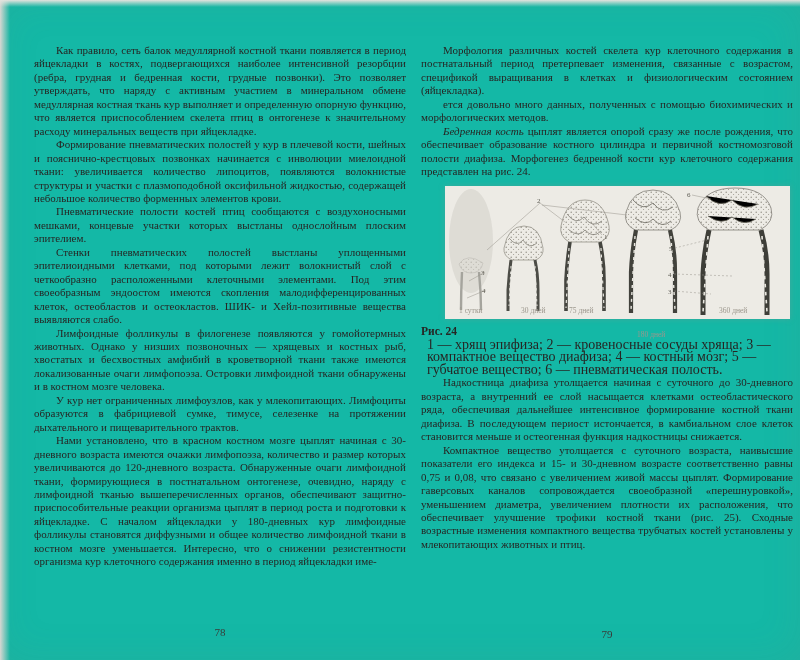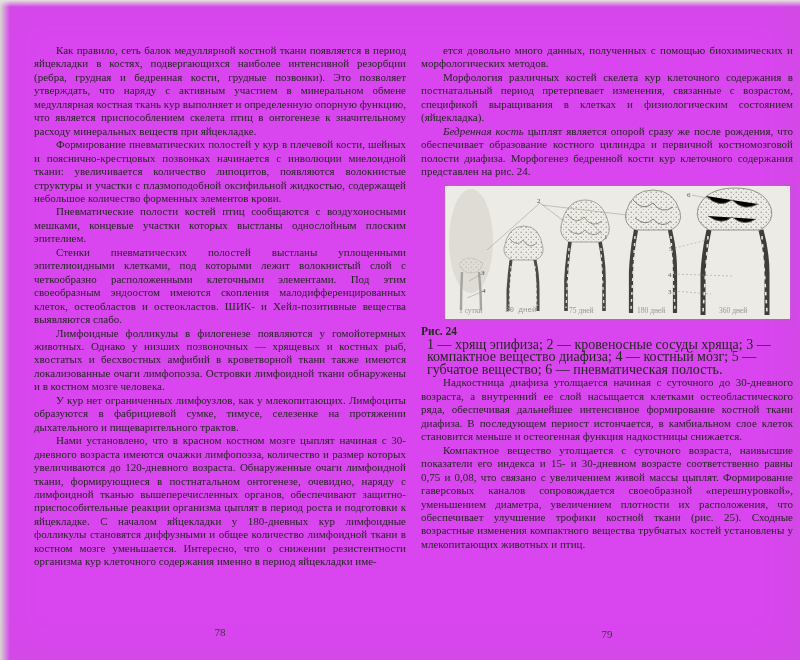--- a/index.html
+++ b/index.html
@@ -1,18 +1,18 @@
 <!DOCTYPE html>
 <html lang="ru"><head>
 <meta charset="utf-8">
 <style>
   html,body{margin:0;padding:0;background:#ffffff;}
   .scan{
     position:relative;width:800px;height:660px;overflow:hidden;
-    background:#d946ef;
+    background:#14b8a6;
     font-family:"Liberation Serif","DejaVu Serif",serif;
     color:#262624;
     box-shadow:inset 0 0 40px rgba(120,120,110,0.12);
   }
   .scan::before{content:"";position:absolute;left:0;top:0;bottom:0;width:10px;
     background:linear-gradient(90deg,#d8d7d2,rgba(216,215,210,0));pointer-events:none;}
   .scan::after{content:"";position:absolute;left:0;top:0;right:0;height:7px;
     background:linear-gradient(180deg,#e4e3de,rgba(228,227,222,0));pointer-events:none;}
   .page{position:absolute;top:44px;width:372px;font-size:11px;line-height:13.45px;}
   .page-left{left:34px;}
@@ -23,23 +23,23 @@
   .pn-right{top:628px;left:421px;width:372px;}
   .lead-italic{font-style:italic;}
   
   .fig-wrap{position:relative;margin:7px 0 4px 24px;width:345px;height:133px;
     background:#edebe5;box-shadow:0 0 6px rgba(150,148,140,0.35);}
   .fig-svg{position:absolute;left:0;top:0;}
   .age-row{position:absolute;left:0;top:118px;width:345px;height:12px;
     font-size:7.5px;color:#9b968c;}
   .age-row span{position:absolute;white-space:nowrap;}
   .age-0{left:14px;}
-  .age-1{left:60px;font-family:Liberation Mono, monospace;}
+  .age-1{left:76px;}
   .age-2{left:124px;}
-  .age-3{left:192px;}
+  .age-3{left:192px;margin-top:24px;}
   .age-4{left:274px;}
   .caption{margin-top:6px;}
   .cap-num{font-weight:bold;font-size:11.5px;}
   .cap-title{font-size:11px;margin-top:1px;}
   .cap-legend{font-size:14px;line-height:12.5px;margin-top:1px;padding:0 6px;}
   .after-fig{margin-top:7px;}
 </style>
 </head>
 <body>
 
@@ -50,22 +50,22 @@
     <p>Формирование пневматических полостей у кур в плечевой кости, шейных и пояснично-крестцовых позвонках начинается с инволюции миелоидной ткани: увеличивается количество липоцитов, появляются волокнистые структуры и участки с плазмоподобной оксифильной жидкостью, содержащей небольшое количество форменных элементов крови.</p>
     <p>Пневматические полости костей птиц сообщаются с воздухоносными мешками, концевые участки которых выстланы однослойным плоским эпителием.</p>
     <p>Стенки пневматических полостей выстланы уплощенными эпителиоидными клетками, под которыми лежит волокнистый слой с четкообразно расположенными клеточными элементами. Под этим своеобразным эндоостом имеются скопления малодифференцированных клеток, остеобластов и остеокластов. ШИК- и Хейл-позитивные вещества выявляются слабо.</p>
     <p>Лимфоидные фолликулы в филогенезе появляются у гомойотермных животных. Однако у низших позвоночных — хрящевых и костных рыб, хвостатых и бесхвостных амфибий в кроветворной ткани также имеются локализованные очаги лимфопоэза. Островки лимфоидной ткани обнаружены и в костном мозге человека.</p>
     <p>У кур нет ограниченных лимфоузлов, как у млекопитающих. Лимфоциты образуются в фабрициевой сумке, тимусе, селезенке на протяжении дыхательного и пищеварительного трактов.</p>
     <p>Нами установлено, что в красном костном мозге цыплят начиная с 30-дневного возраста имеются очажки лимфопоэза, количество и размер которых увеличиваются до 120-дневного возраста. Обнаруженные очаги лимфоидной ткани, формирующиеся в постнатальном онтогенезе, очевидно, наряду с лимфоидной тканью вышеперечисленных органов, обеспечивают защитно-приспособительные реакции организма цыплят в период роста и подготовки к яйцекладке. С началом яйцекладки у 180-дневных кур лимфоидные фолликулы становятся диффузными и общее количество лимфоидной ткани в костном мозге уменьшается. Интересно, что о снижении резистентности организма кур клеточного содержания именно в период яйцекладки име-</p>
   </div>
   <div class="page-num pn-left">78</div>
 
   <div class="page page-right">
+    <p>Морфология различных костей скелета кур клеточного содержания в постнатальный период претерпевает изменения, связанные с возрастом, спецификой выращивания в клетках и физиологическим состоянием (яйцекладка).</p>
     <p>ется довольно много данных, полученных с помощью биохимических и морфологических методов.</p>
-    <p>Морфология различных костей скелета кур клеточного содержания в постнатальный период претерпевает изменения, связанные с возрастом, спецификой выращивания в клетках и физиологическим состоянием (яйцекладка).</p>
     <p><span class="lead-italic">Бедренная кость</span> <span>цыплят является опорой сразу же после рождения, что обеспечивает образование костного цилиндра и первичной костномозговой полости диафиза. Морфогенез бедренной кости кур клеточного содержания представлен на рис. 24.</span></p>
 
     <div class="fig-wrap">
       <svg class="fig-svg" width="345" height="133" viewBox="0 0 345 133">
         <defs>
           <pattern id="stip" width="5" height="5" patternUnits="userSpaceOnUse">
             <circle cx="1.2" cy="1.3" r="0.7" fill="#8d8a80"></circle>
             <circle cx="3.6" cy="3.5" r="0.55" fill="#979388"></circle>
           </pattern>
         </defs>

